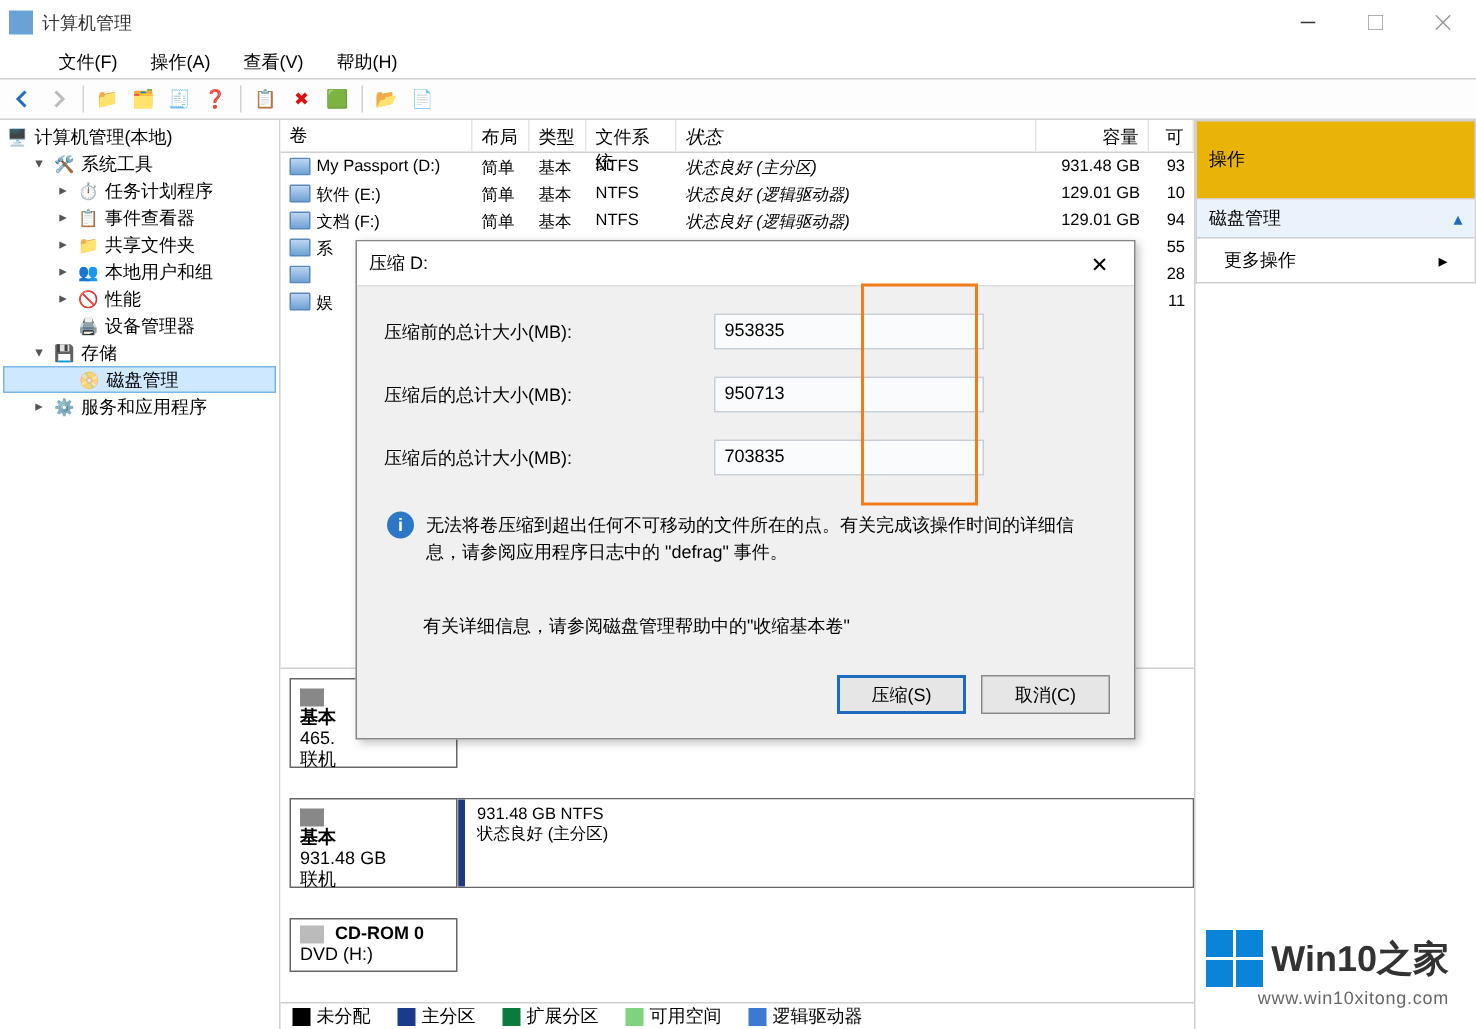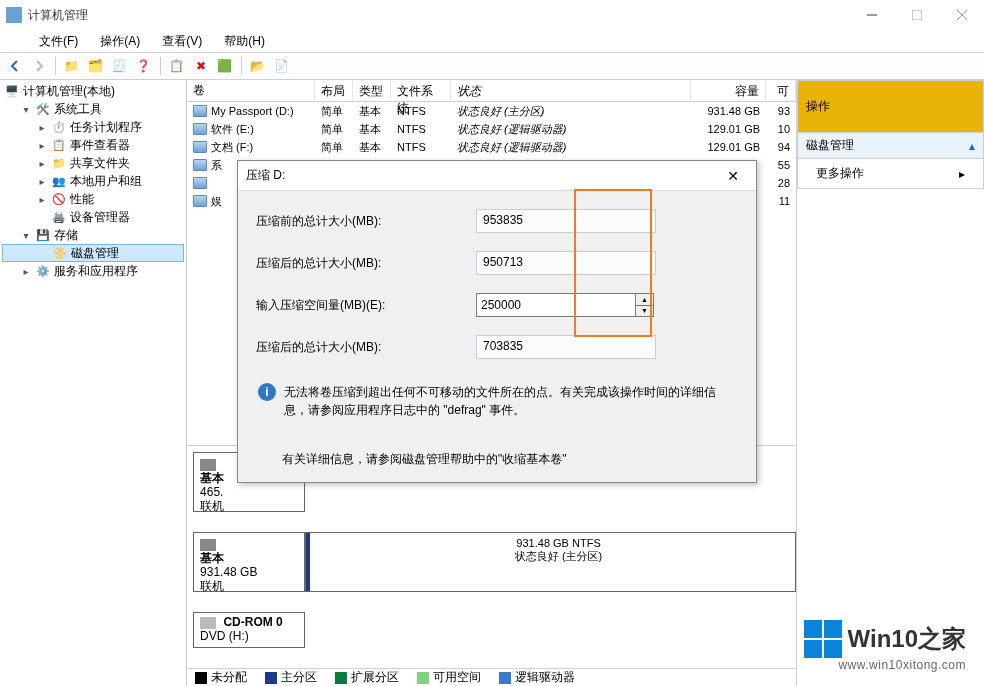--- a/index.html
+++ b/index.html
@@ -313,21 +313,21 @@
       <div class="diskblock">
         <div class="diskinfo">
           <span class="dicon"></span><br>
           <b>基本</b><br>
           <span>931.48 GB</span><br>
           <span>联机</span>
         </div>
         <div class="partrow">
           <div class="part" style="flex:1">
             <div style="position:absolute;left:0;top:0;bottom:0;width:4px;background:#1b3a8a;"></div>
-            <div style="margin-left:16px;text-align:center;">
+            <div style="margin-left:6px;">
               <span>931.48 GB NTFS</span><br>
               <span>状态良好 (主分区)</span>
             </div>
           </div>
         </div>
       </div>
       <div class="diskblock" style="height:36px;">
         <div class="diskinfo" style="width:112px;padding:2px 6px;">
           <span class="dicon" style="background:#bbb"></span>
           <b>CD-ROM 0</b><br>
@@ -369,41 +369,35 @@
   <div class="dlg-body" style="position:relative;">
     <div class="drow">
       <div class="lbl">压缩前的总计大小(MB):</div>
       <div class="val">953835</div>
     </div>
     <div class="drow">
       <div class="lbl">压缩后的总计大小(MB):</div>
       <div class="val">950713</div>
     </div>
     <div class="drow">
-      <div class="lbl">输入压缩空间量(MB)(E):</div>
-      <div class="valinput">
-        <input type="text" value="250000" style="">
-        <div class="spin">
-            <div>▲</div>
-            <div>▼</div>
-          </div>
-      </div>
-    </div>
-    <div class="drow">
       <div class="lbl">压缩后的总计大小(MB):</div>
       <div class="val">703835</div>
     </div>
 
     <div class="orangebox" style="left:336px; top:-2px; width:78px; height:148px;"></div>
 
     <div class="dinfo">
       <div class="infoicon">i</div>
       <div>无法将卷压缩到超出任何不可移动的文件所在的点。有关完成该操作时间的详细信息，请参阅应用程序日志中的 "defrag" 事件。</div>
     </div>
     <div style="padding:22px 2px 8px 26px;">有关详细信息，请参阅磁盘管理帮助中的"收缩基本卷"</div>
+  </div>
+  <div class="dfooter">
+    <div class="dbtn primary">压缩(S)</div>
+    <div class="dbtn">取消(C)</div>
   </div>
 </div>
 
 <div class="wm">
   <div class="logo">
     <div class="sq">
         <div></div>
         <div></div>
         <div></div>
         <div></div>

